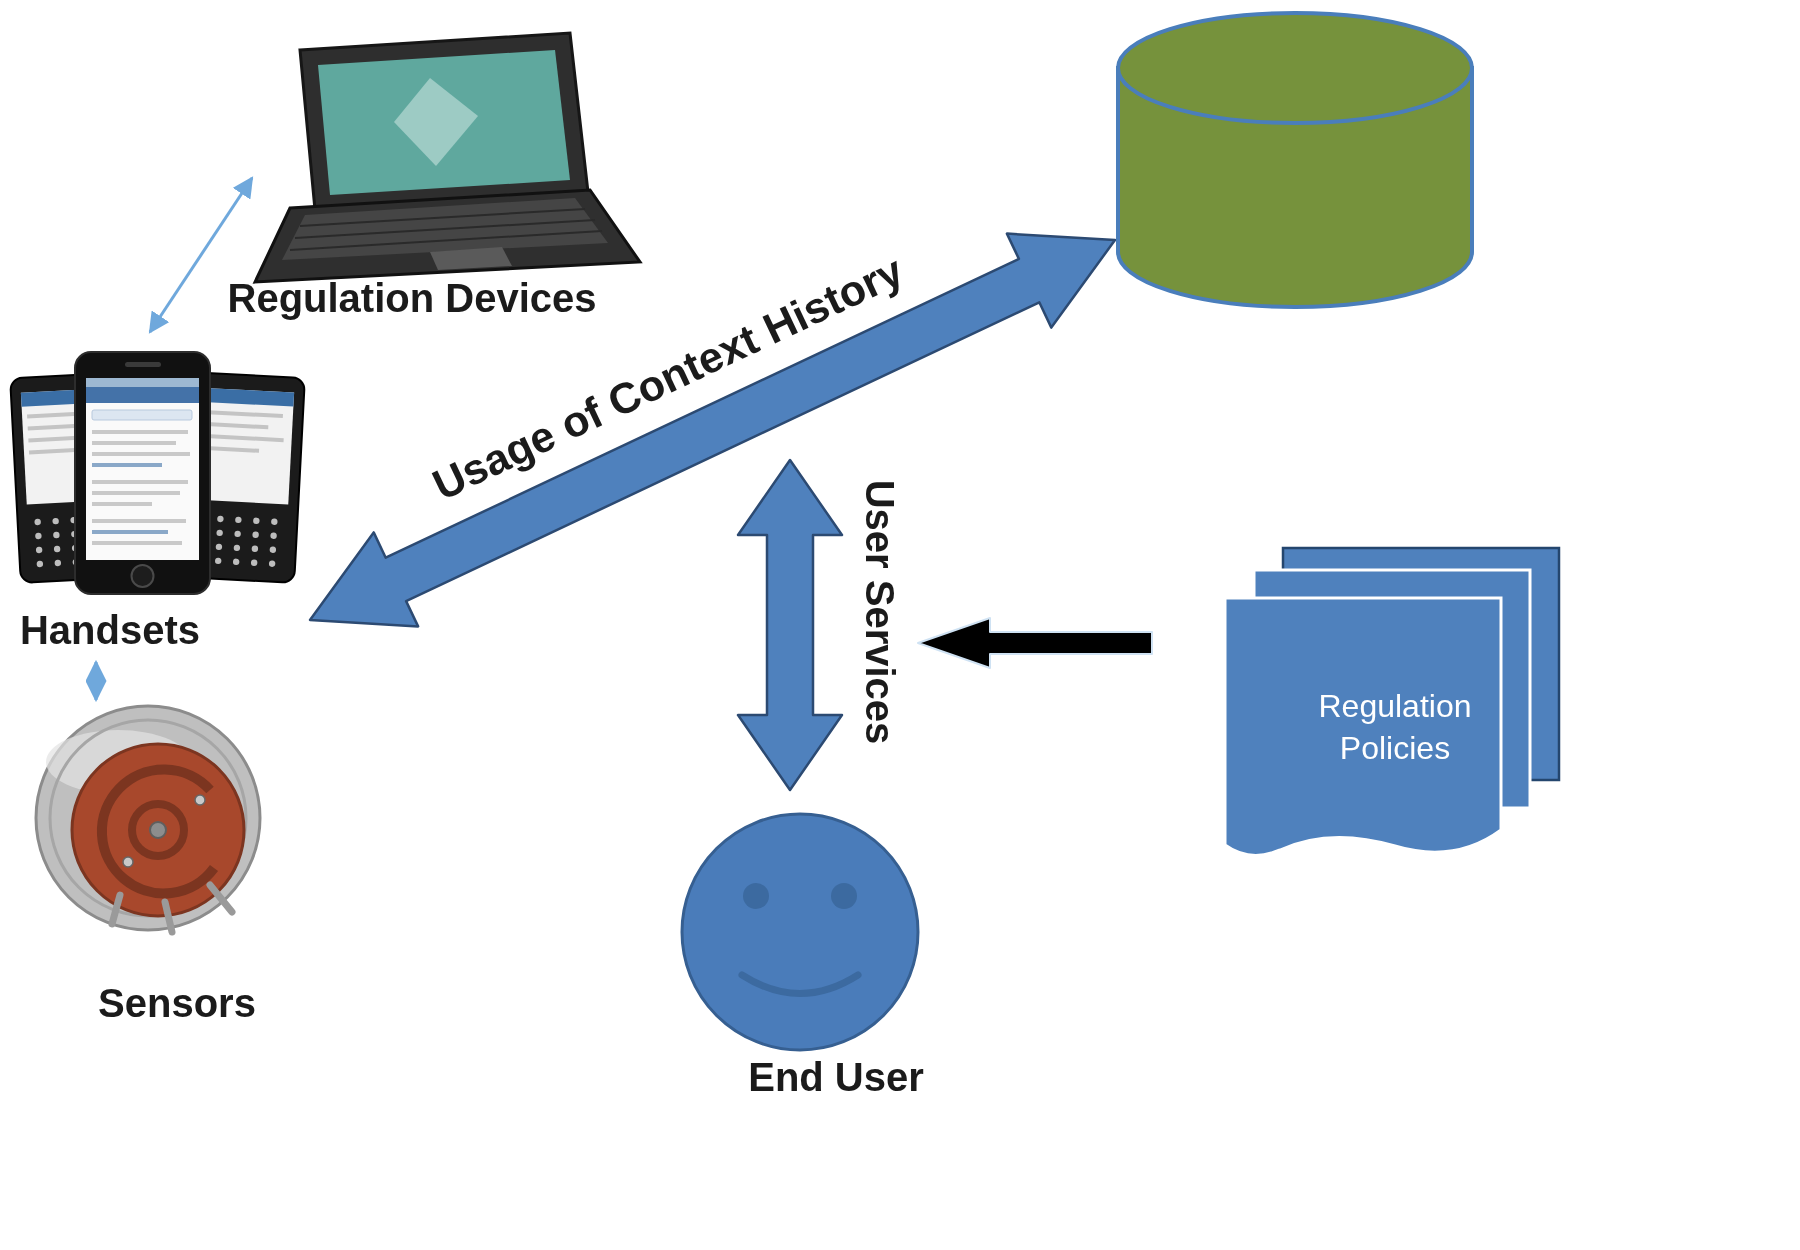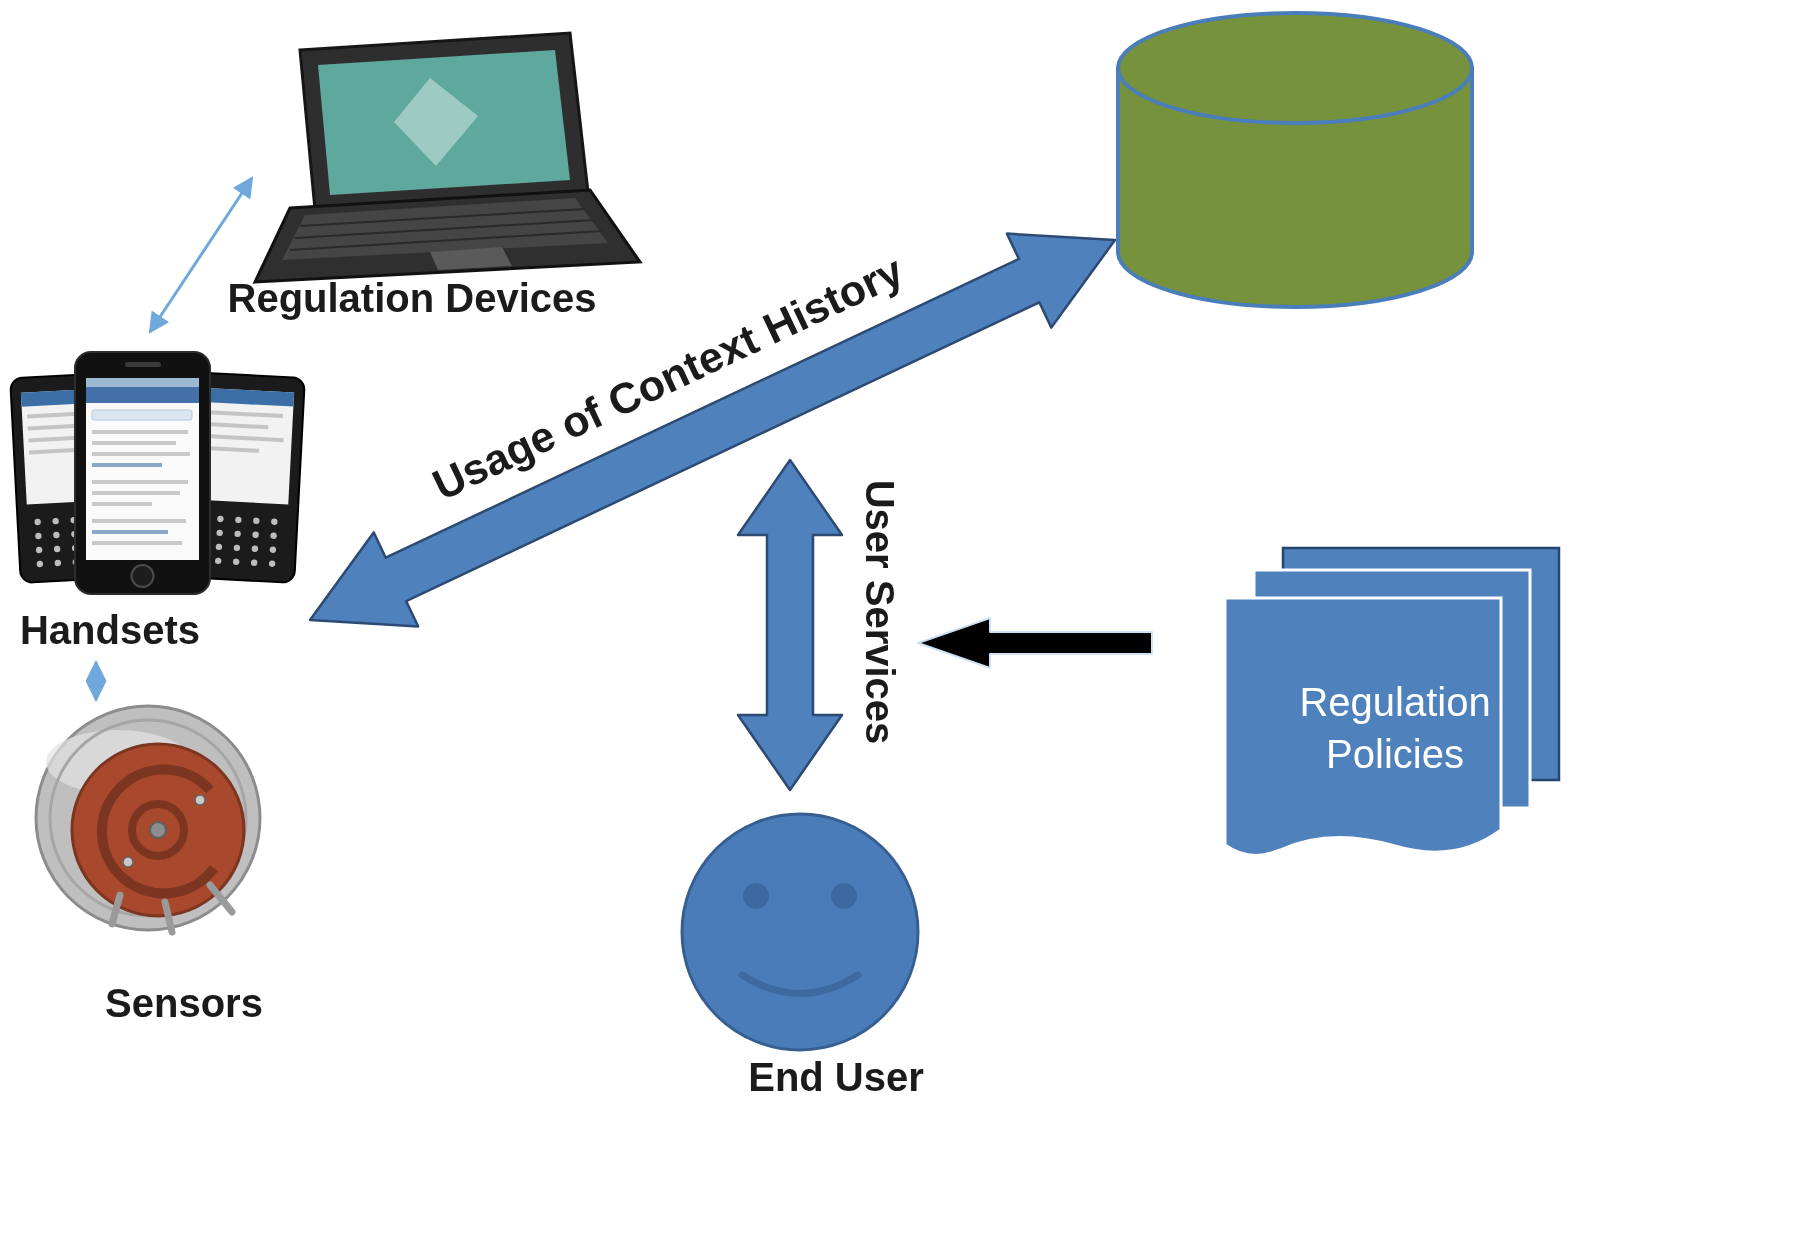--- a/index.html
+++ b/index.html
@@ -9,21 +9,21 @@
   }
   .canvas svg.layer { position:absolute; left:0; top:0; }
   .label {
     position:absolute; transform:translate(-50%,-50%);
     font-weight:bold; color:#1b1b1b; font-size:40px; white-space:nowrap;
     user-select:none;
   }
   .label.diag { transform:translate(-50%,-50%) rotate(-25.3deg); font-size:43px; }
   .label.vert { transform:translate(-50%,-50%) rotate(90deg); font-size:40px; }
   .label.pages {
-    color:#ffffff; font-weight:normal; font-size:40px;
+    color:#ffffff; font-weight:normal; font-size:32px;
     white-space:pre-line; text-align:center; line-height:1.3;
   }
 </style>
 </head>
 <body>
 
 <div class="canvas">
 
   <svg class="layer" width="1800" height="1250" viewBox="0 0 1800 1250">
 
@@ -175,21 +175,21 @@
       <circle cx="756" cy="896" r="13" fill="#3c6aa0"></circle>
       <circle cx="844" cy="896" r="13" fill="#3c6aa0"></circle>
       <path d="M742,975 Q800,1012 858,975" fill="none" stroke="#3c6aa0" stroke-width="7" stroke-linecap="round"></path>
     </g>
   </svg>
 
   <div class="label" style="left:412px; top:298px;">Regulation Devices</div>
 
   <div class="label" style="left:110px; top:630px;text-align:right;">Handsets</div>
 
-  <div class="label" style="left:184px; top:1003px;">Sensors</div>
+  <div class="label" style="left:177px; top:1003px;">Sensors</div>
 
 
   <div class="label" style="left:836px; top:1077px;">End User</div>
 
   <div class="label pages" style="left:1395px; top:728px; transform:translate(-50%,-50%); font-weight:400;">Regulation
 Policies</div>
 
   <div class="label diag" style="left:668px; top:378px;">Usage of Context History</div>
 
   <div class="label vert" style="left:879px; top:612px;">User Services</div>

